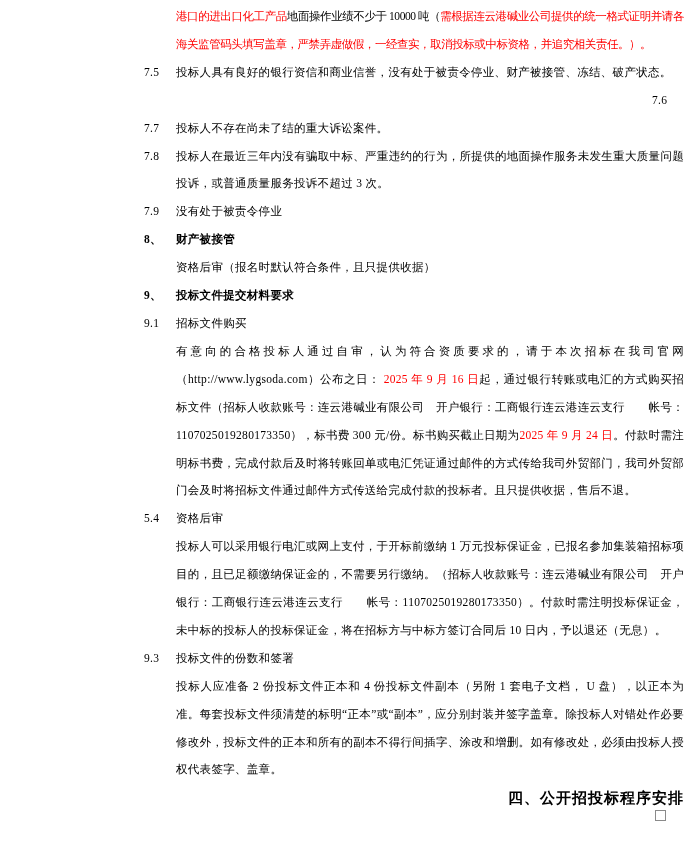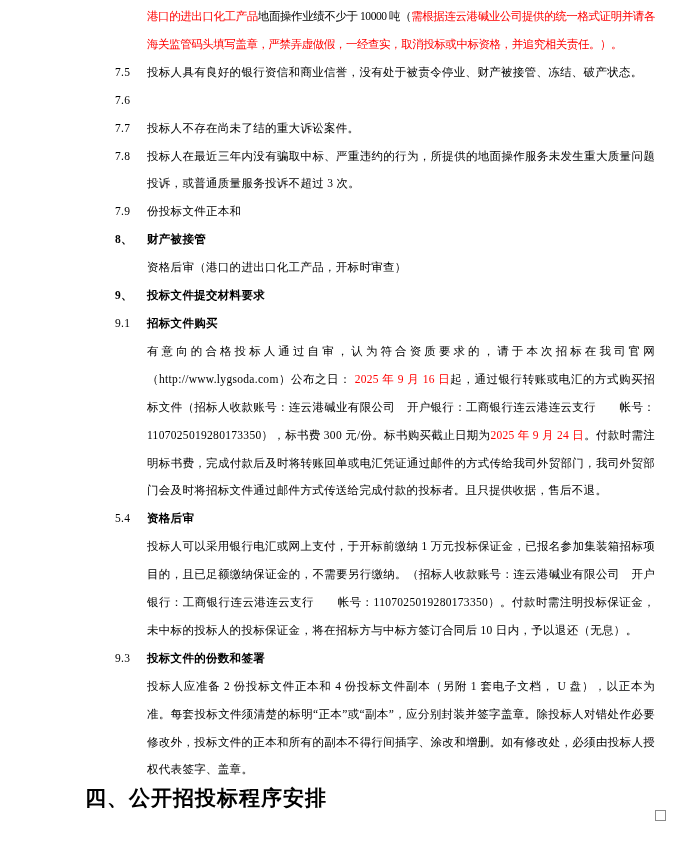--- a/index.html
+++ b/index.html
@@ -7,29 +7,29 @@
   }
   body{
     width:684px;height:842px;overflow:hidden;position:relative;
     font-family:"Liberation Serif","DejaVu Serif",serif;
   }
   .doc{
     position:relative;width:684px;height:842px;box-sizing:border-box;
     padding-top:3px;color:#000000;font-size:11.5px;letter-spacing:0.3px;
     line-height:27.9px;
   }
-  .row{display:flex;padding-left:115px;}
+  .row{display:flex;padding-left:115px;justify-content:flex-end;}
   .num{width:32px;flex:0 0 32px;}
   .body{width:508px;flex:0 0 508px;text-align:justify;}
   .row.heading .num,.row.heading .body{font-weight:bold;}
-  .row.subheading .body{font-weight:bold;}
+  .row.subheading .body{font-weight:normal;}
   .row.tight .body{letter-spacing:-0.45px;}
   .bigrow{
-    padding-left:85px;font-weight:bold;font-size:21px;
-    letter-spacing:1px;line-height:29px;
+    padding-left:85px;font-weight:bold;font-size:15px;
+    letter-spacing:1px;line-height:29px;text-align:right;
   }
   .anchor{
     position:absolute;left:655px;top:810px;width:9px;height:9px;
     border:1px solid #8a8a8a;background:#ffffff;
   }
   .seg-nowrap{white-space:nowrap;}
 </style>
 </head>
 <body>
 
@@ -49,29 +49,29 @@
       <div class="row item">
         <span class="num">7.7</span>
         <div class="body"><span>投标人不存在尚未了结的重大诉讼案件。</span></div>
       </div>
       <div class="row item">
         <span class="num">7.8</span>
         <div class="body"><span>投标人在最近三年内没有骗取中标、严重违约的行为，所提供的地面操作服务未发生重大质量问题投诉，或普通质量服务投诉不超过 3 次。</span></div>
       </div>
       <div class="row item">
         <span class="num">7.9</span>
-        <div class="body"><span>份投标文件正本和</span></div>
+        <div class="body"><span>没有处于被责令停业</span></div>
       </div>
       <div class="row heading">
         <span class="num">8、</span>
         <div class="body"><span>财产被接管</span></div>
       </div>
       <div class="row plain">
         <span class="num"></span>
-        <div class="body"><span>资格后审（港口的进出口化工产品，开标时审查）</span></div>
+        <div class="body"><span>资格后审（报名时默认符合条件，且只提供收据）</span></div>
       </div>
       <div class="row heading">
         <span class="num">9、</span>
         <div class="body"><span>投标文件提交材料要求</span></div>
       </div>
       <div class="row subheading">
         <span class="num">9.1</span>
         <div class="body"><span>招标文件购买</span></div>
       </div>
       <div class="row para">

